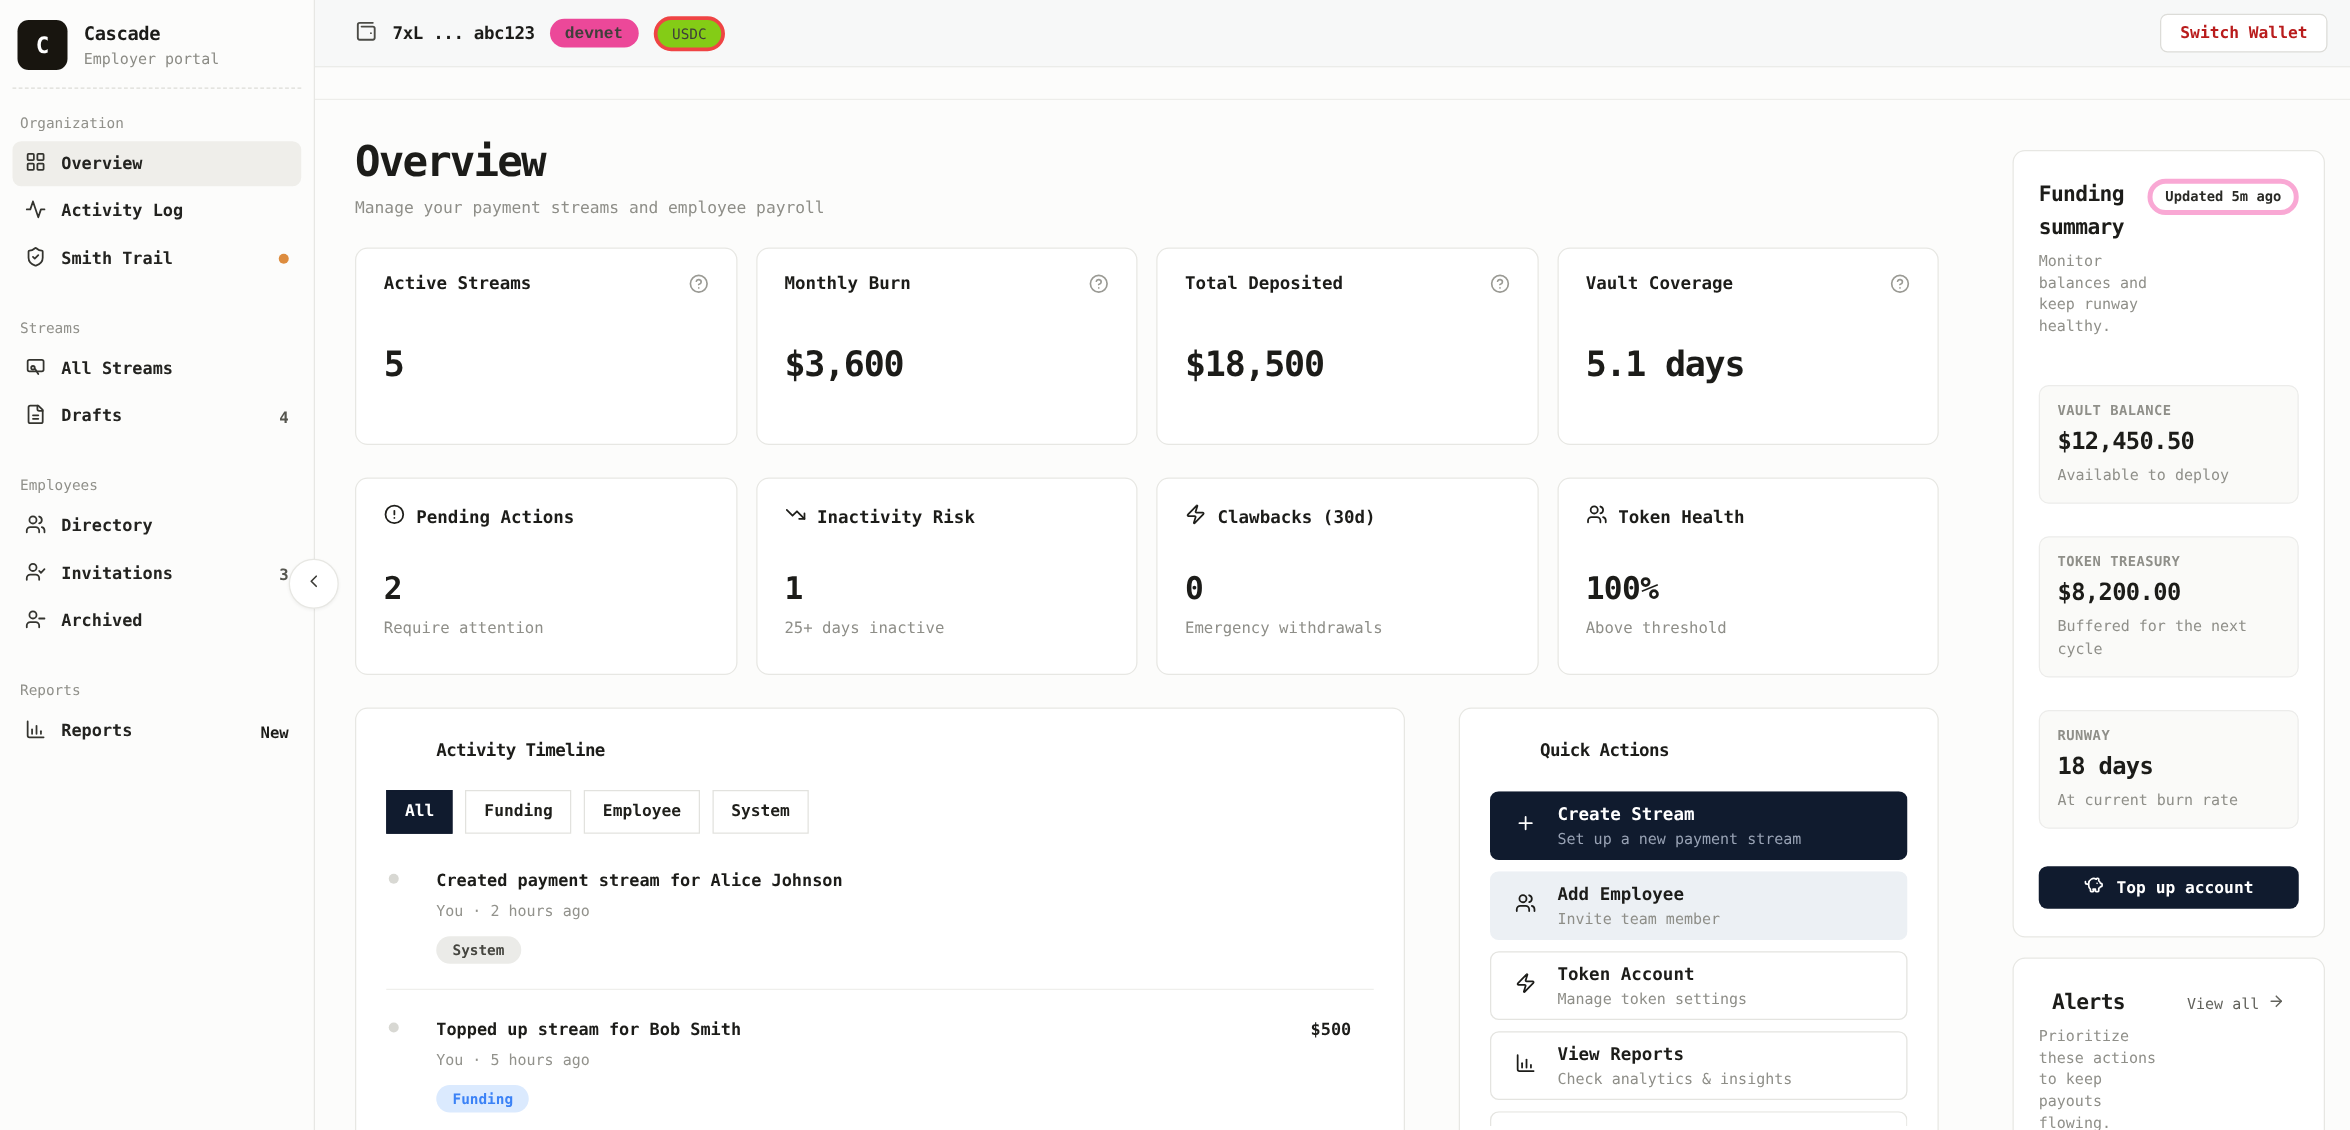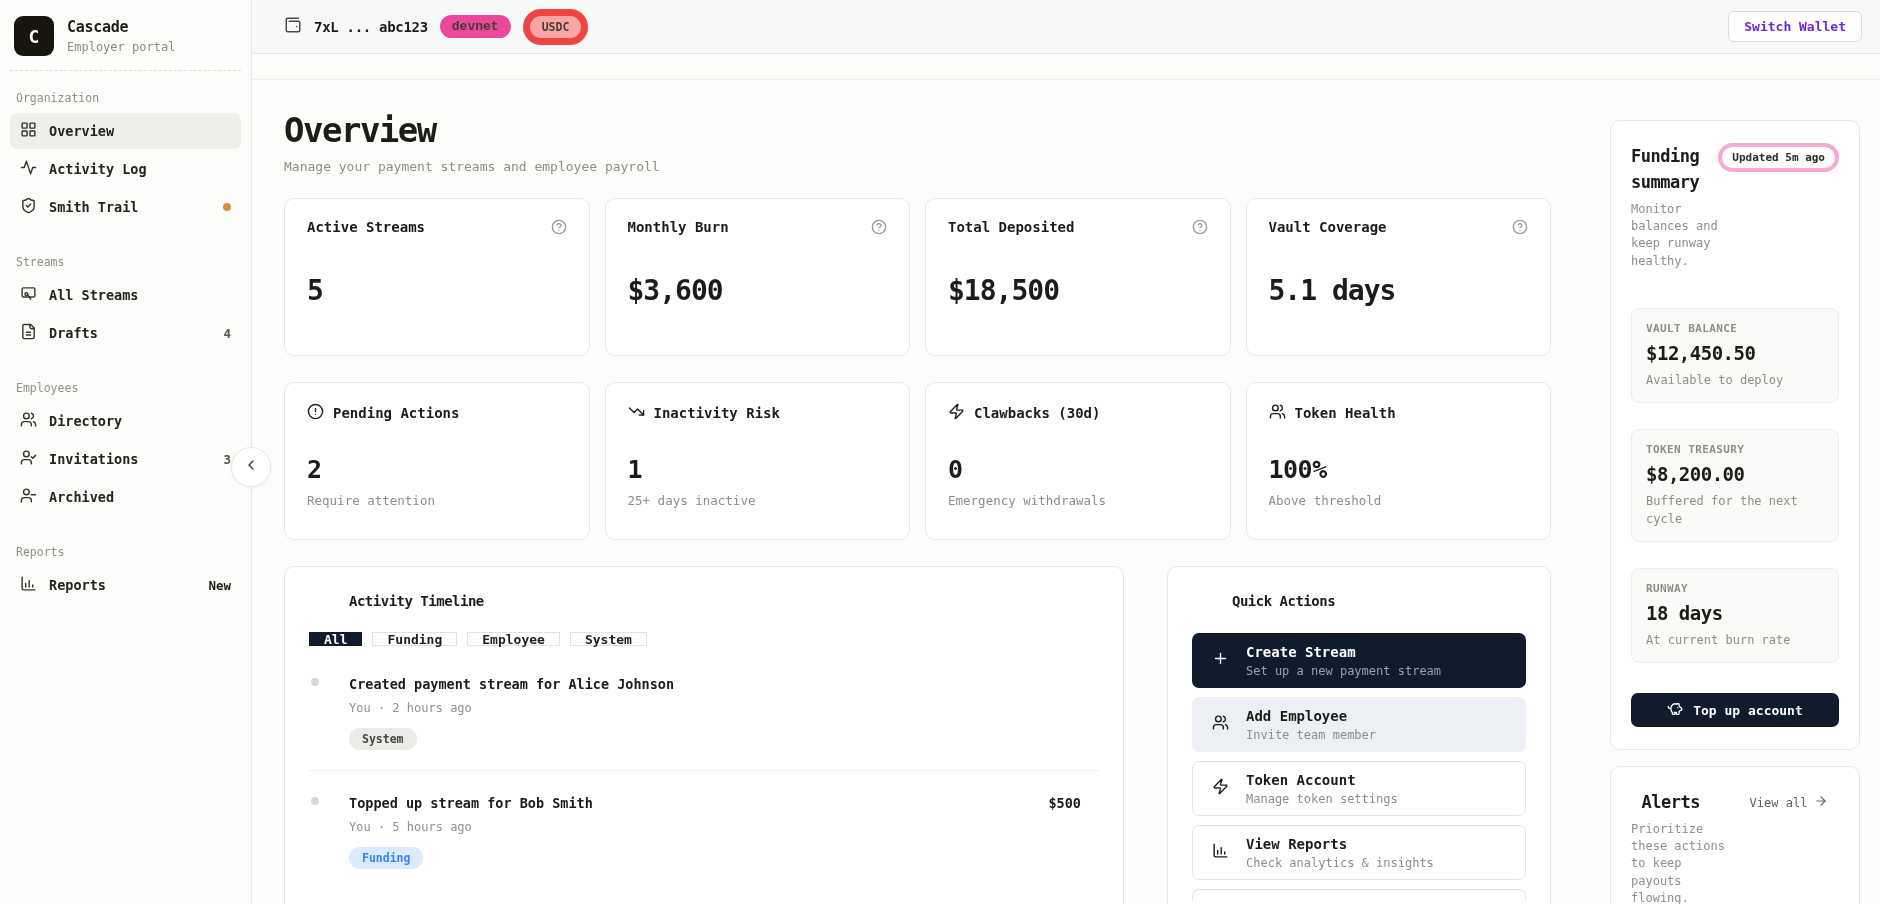--- a/index.html
+++ b/index.html
@@ -29,24 +29,24 @@
     display:flex; align-items:center; justify-content:center; z-index:6; cursor:pointer; color:#3a3a36; }
 
   
   .main { flex:1; display:flex; flex-direction:column; min-width:0; }
   .topbar { height:54px; flex:0 0 54px; background:#f7f8f8; border-bottom:1px solid #e7e7e4;
     display:flex; align-items:center; padding:0 18px 0 32px; }
   .wallet-chip { display:flex; align-items:center; gap:12px; cursor:pointer; }
   .wallet-chip svg { color:#4b4b46; }
   .wallet-addr { font-size:14px; font-weight:bold; letter-spacing:-0.3px; }
   .pill-gray { background:#ec4899; border-radius:999px; padding:4px 12px; font-size:13px; font-weight:bold; color:#3f3f3a;font-family:Liberation Mono, monospace; }
-  .pill-outline { background:#fca5a5; border:7px solid #ef4444; border-radius:999px; padding:4px 12px;
-    font-size:11.5px; font-weight:bold; color:#3f3f3a; }
+  .pill-outline { background:#84cc16; border:3px solid #ef4444; border-radius:999px; padding:4px 12px;
+    font-size:11.5px; font-weight:normal; color:#3f3f3a; }
   .switch-btn { margin-left:auto; height:31px; padding:0 15px; background:#fff; border:1px solid #dcdcd8;
-    border-radius:6px; font-size:13px; font-weight:bold; color:#6d28d9; display:flex; align-items:center; cursor:pointer;
+    border-radius:6px; font-size:13px; font-weight:bold; color:#b91c1c; display:flex; align-items:center; cursor:pointer;
     font-family:inherit; }
   .subhead-strip { height:26px; flex:0 0 26px; border-bottom:1px solid #ededea; background:#fcfcfb; }
 
   .content { flex:1; display:flex; padding:0 20px 0 32px; overflow:hidden; align-items:flex-start; }
   .content-left { width:1267px; flex:0 0 1267px; margin-right:59px; }
   .page-title { font-size:34px; font-weight:bold; letter-spacing:-1.5px; margin-top:30px; }
   .page-sub { font-size:13px; color:#8e8e88; margin-top:9px; margin-bottom:24px; }
 
   .stats-grid { display:grid; grid-template-columns:repeat(4,1fr); column-gap:15px; row-gap:26px; margin-bottom:26px; }
   .stat-card { background:#fff; border:1px solid #e7e7e3; border-radius:10px; padding:20px 22px; height:158px; }
@@ -58,21 +58,21 @@
   .stat-value2 { font-size:25px; font-weight:bold; margin-top:32px; letter-spacing:-0.5px; }
   .stat-sub { font-size:12.5px; color:#8e8e88; margin-top:9px; }
 
   .bottom-row { display:flex; gap:43px; align-items:flex-start; }
   .panel { background:#fff; border:1px solid #e7e7e3; border-radius:10px; padding:26px 24px; }
   .timeline-card { width:840px; height:430px; }
   .qa-card { width:384px; height:430px; }
   .section-title { font-size:14px; font-weight:bold; letter-spacing:-0.5px;margin-left:40px; }
 
   .filter-tabs { display:flex; gap:10px; margin-top:23px; }
-  .tab { height:14px; padding:0 14px; display:flex; align-items:center; font-size:13px; font-weight:bold;
+  .tab { height:35px; padding:0 14px; display:flex; align-items:center; font-size:13px; font-weight:bold;
     border-radius:0; border:1px solid #e2e2de; background:#fff; color:#1f1f1b; cursor:pointer; font-family:inherit; }
   .tab.active { background:#101b2e; border-color:#101b2e; color:#fff; }
 
   .tl-list { margin-top:6px; }
   .tl-item { position:relative; padding:24px 0 20px 40px; border-bottom:1px solid #efefec; }
   .tl-item:last-child { border-bottom:none; }
   .tl-dot { position:absolute; left:2px; top:26px; width:8px; height:8px; border-radius:50%; background:#d8d8d3; }
   .tl-title { font-size:13.5px; font-weight:bold; }
   .tl-meta { font-size:12px; color:#92928c; margin-top:9px; }
   .tl-badge { display:inline-block; margin-top:13px; padding:4px 13px; border-radius:999px; font-size:11.5px; font-weight:bold; }

